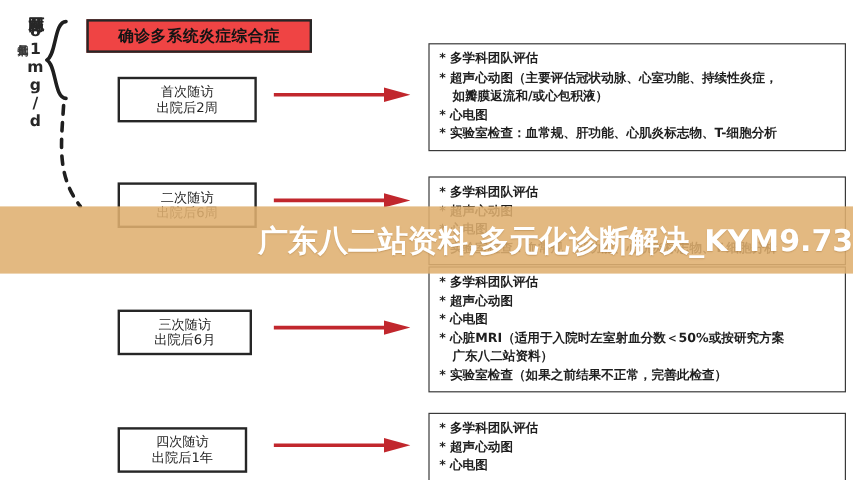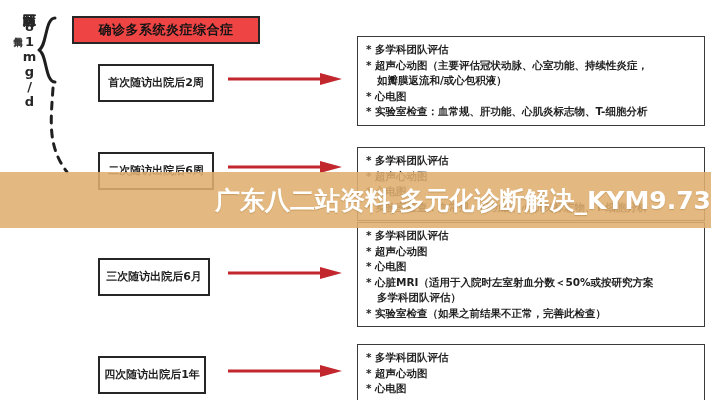--- a/index.html
+++ b/index.html
@@ -28,23 +28,23 @@
   }
 
   
   .brace-svg{position:absolute;left:33px;top:10px;width:46px;height:175px;}
 
   
   .flowbox{
     position:absolute;
     border:2px solid #262626;
     background:#ffffff;
-    display:flex;flex-direction:row;
+    display:flex;flex-direction:column;
     align-items:center;justify-content:center;
-    font-size:11px;line-height:1.22;font-weight:700;color:#1f1f1f;
+    font-size:11px;line-height:1.22;font-weight:400;color:#1f1f1f;
     box-sizing:border-box;
   }
   .titlebox{
     position:absolute;left:72px;top:16px;width:188px;height:28px;
     border:2px solid #262626;background:#ef4444;
     display:flex;align-items:center;justify-content:center;
     font-size:13px;font-weight:700;color:#141414;letter-spacing:.5px;
     box-sizing:border-box;
   }
   .fb1{left:98px;top:64px;width:116px;height:38px;}
@@ -157,21 +157,21 @@
     <div class="li"><span class="star">*</span><span>心电图</span></div>
     <div class="li"><span class="star">*</span><span>实验室检查：血常规、肝功能、心肌炎标志物、T-细胞分析</span></div>
   </div>
 
   <div class="panel p3">
     <div class="li"><span class="star">*</span><span>多学科团队评估</span></div>
     <div class="li"><span class="star">*</span><span>超声心动图</span></div>
     <div class="li"><span class="star">*</span><span>心电图</span></div>
     <div class="li"><span class="star">*</span><span>心脏MRI（适用于入院时左室射血分数＜50%或按研究方案</span></div>
     <div class="li">
-        <span class="cont">多学科团队评估）</span>
+        <span class="cont">广东八二站资料）</span>
       </div>
     <div class="li"><span class="star">*</span><span>实验室检查（如果之前结果不正常，完善此检查）</span></div>
   </div>
 
   <div class="panel p4">
     <div class="li"><span class="star">*</span><span>多学科团队评估</span></div>
     <div class="li"><span class="star">*</span><span>超声心动图</span></div>
     <div class="li"><span class="star">*</span><span>心电图</span></div>
   </div>
 

